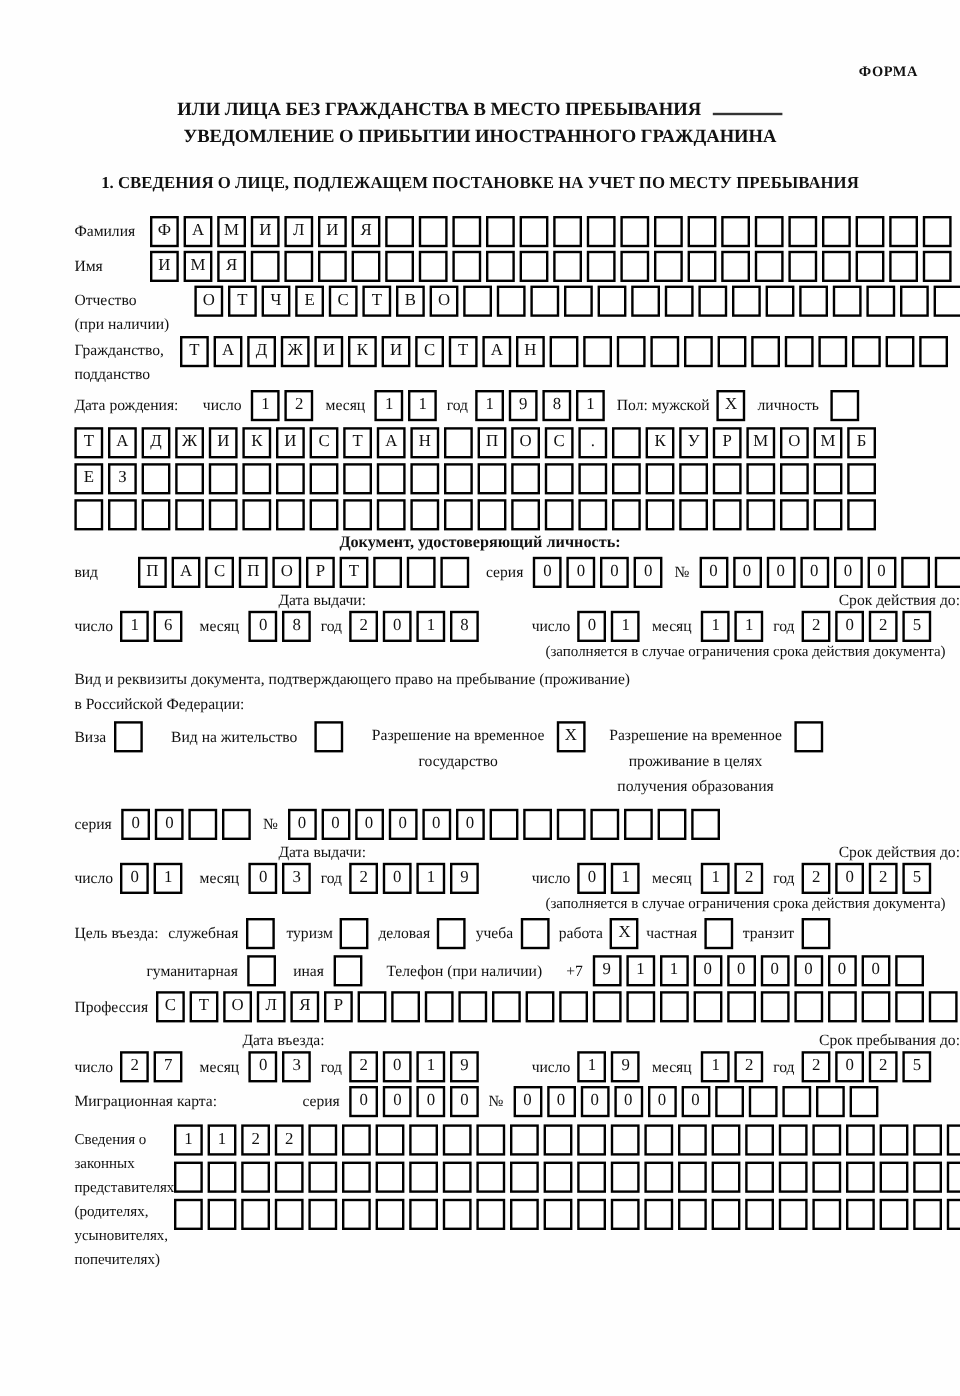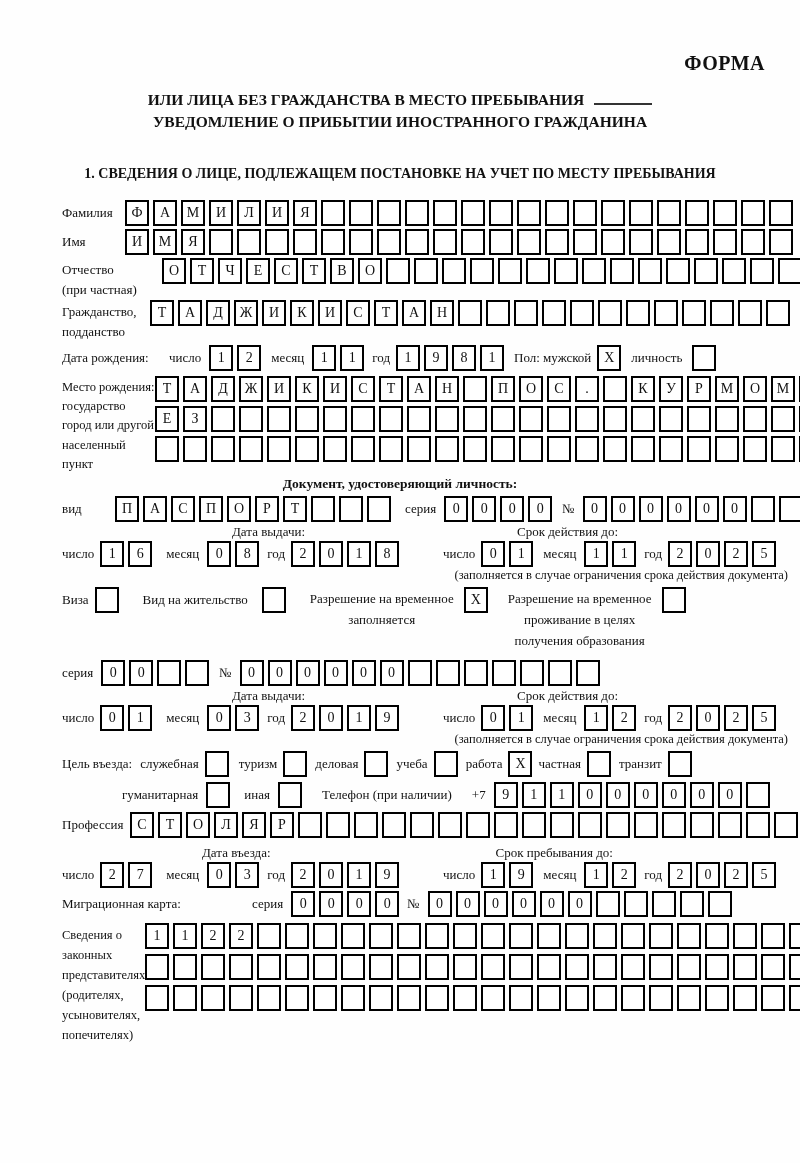--- a/index.html
+++ b/index.html
@@ -5,39 +5,39 @@
   * { box-sizing: border-box; }
   html,body { margin:0; padding:0; background:#888; }
   .page {
     position:relative; width:800px; height:1163px; margin:0 auto;
     background:#fefefe; color:#111;
     font-family:"Liberation Serif","DejaVu Serif",serif;
     font-size:13px; padding-top:36px; overflow:hidden;
   }
   .appendix { margin-left:620px; width:178px; line-height:1.5; }
   .appendix .gap { height:5px; }
-  .forma { text-align:right; padding-right:35px; font-weight:bold; font-size:20px; margin-top:16px; letter-spacing:.5px; }
+  .forma { text-align:right; padding-right:35px; font-weight:bold; font-size:12px; margin-top:16px; letter-spacing:.5px; }
   .title { text-align:center; font-weight:bold; font-size:15.5px; margin-top:14px; line-height:1.45; }
   .title-blank { display:inline-block; width:58px; border-bottom:2px solid #333; margin-left:10px; vertical-align:baseline; }
-  .sec-heading { text-align:center; font-weight:bold; font-size:14px; margin-top:32px; margin-bottom:18px; }
+  .sec-heading { text-align:center; font-weight:bold; font-size:14px; margin-top:20px; margin-bottom:18px; }
 
   .row { display:flex; align-items:flex-start; margin:0 0 3px 62px; }
   .cells { display:flex; gap:4px; flex:none; }
   .cell {
     width:24px; height:26px; border:2px solid #000; background:#fff;
     display:flex; align-items:center; justify-content:center;
     font-size:14px; flex:none;
   }
   .cellstack { display:flex; flex-direction:column; gap:4px; }
   .lbl { flex:none; white-space:nowrap; padding-top:5px; }
   .lblcol { flex:none; line-height:1.55; padding-top:2px; }
   .g6{margin-left:6px} .g8{margin-left:8px} .g10{margin-left:10px}
   .g14{margin-left:14px} .g20{margin-left:20px} .g24{margin-left:24px}
   .doc-heading { text-align:center; font-weight:bold; font-size:13.5px; margin:2px 0 4px 0; }
-  .date-heads { display:flex; margin-left:62px; margin-bottom:1px; }
+  .date-heads { display:flex; margin-left:62px; margin-bottom:1px;justify-content:space-between; }
   .date-heads span { white-space:nowrap; }
   .note-right { text-align:right; margin:1px 12px 4px 0; font-size:12.5px; }
   .intro { margin-left:62px; line-height:1.65; margin-bottom:4px; }
   .pgroup { display:flex; align-items:flex-start; flex:none; }
   .plbl { white-space:nowrap; padding-top:5px; }
   .pstack { text-align:center; line-height:1.6; padding-top:2px; }
   .permits { margin-bottom:8px; }
 </style>
 </head>
 <body>
@@ -112,21 +112,21 @@
         <span class="cell"></span>
         <span class="cell"></span>
         <span class="cell"></span>
         <span class="cell"></span>
       </span>
   </div>
 
   <div class="row" style="margin-bottom:0">
     <span class="lblcol" style="width:100px">
       <div>Отчество</div>
-      <div>(при частная)</div>
+      <div>(при наличии)</div>
     </span>
     <span class="cells">
         <span class="cell">О</span>
         <span class="cell">Т</span>
         <span class="cell">Ч</span>
         <span class="cell">Е</span>
         <span class="cell">С</span>
         <span class="cell">Т</span>
         <span class="cell">В</span>
         <span class="cell">О</span>
@@ -203,26 +203,20 @@
     <span class="cells g6">
         <span class="cell">X</span>
       </span>
     <span class="lbl g10">личность</span>
     <span class="cells g10">
         <span class="cell"></span>
       </span>
   </div>
 
   <div class="row" style="margin-bottom:2px">
-    <span class="lblcol" style="width:93px; font-size:12.5px">
-      <div>Место рождения:</div>
-      <div>государство</div>
-      <div>город или другой</div>
-      <div>населенный пункт</div>
-    </span>
     <span class="cellstack">
       <span class="cells">
           <span class="cell">Т</span>
           <span class="cell">А</span>
           <span class="cell">Д</span>
           <span class="cell">Ж</span>
           <span class="cell">И</span>
           <span class="cell">К</span>
           <span class="cell">И</span>
           <span class="cell">С</span>
@@ -371,38 +365,42 @@
     <span class="cells g6">
         <span class="cell">2</span>
         <span class="cell">0</span>
         <span class="cell">2</span>
         <span class="cell">5</span>
       </span>
   </div>
 
   <div class="note-right">(заполняется в случае ограничения срока действия документа)</div>
 
+  <div class="intro">
+    <div>Вид и реквизиты документа, подтверждающего право на пребывание (проживание)</div>
+    <div>в Российской Федерации:</div>
+  </div>
 
   <div class="row permits">
     <span class="pgroup">
       <span class="plbl">Виза</span>
       <span class="cells g6">
           <span class="cell"></span>
         </span>
     </span>
     <span class="pgroup g24">
       <span class="plbl">Вид на жительство</span>
       <span class="cells g14">
           <span class="cell"></span>
         </span>
     </span>
     <span class="pgroup g24">
       <span class="pstack">
         <div>Разрешение на временное</div>
-        <div>заполняется</div>
+        <div>государство</div>
       </span>
       <span class="cells g10">
           <span class="cell">X</span>
         </span>
     </span>
     <span class="pgroup g20">
       <span class="pstack">
         <div>Разрешение на временное</div>
         <div>проживание в целях</div>
         <div>получения образования</div>

